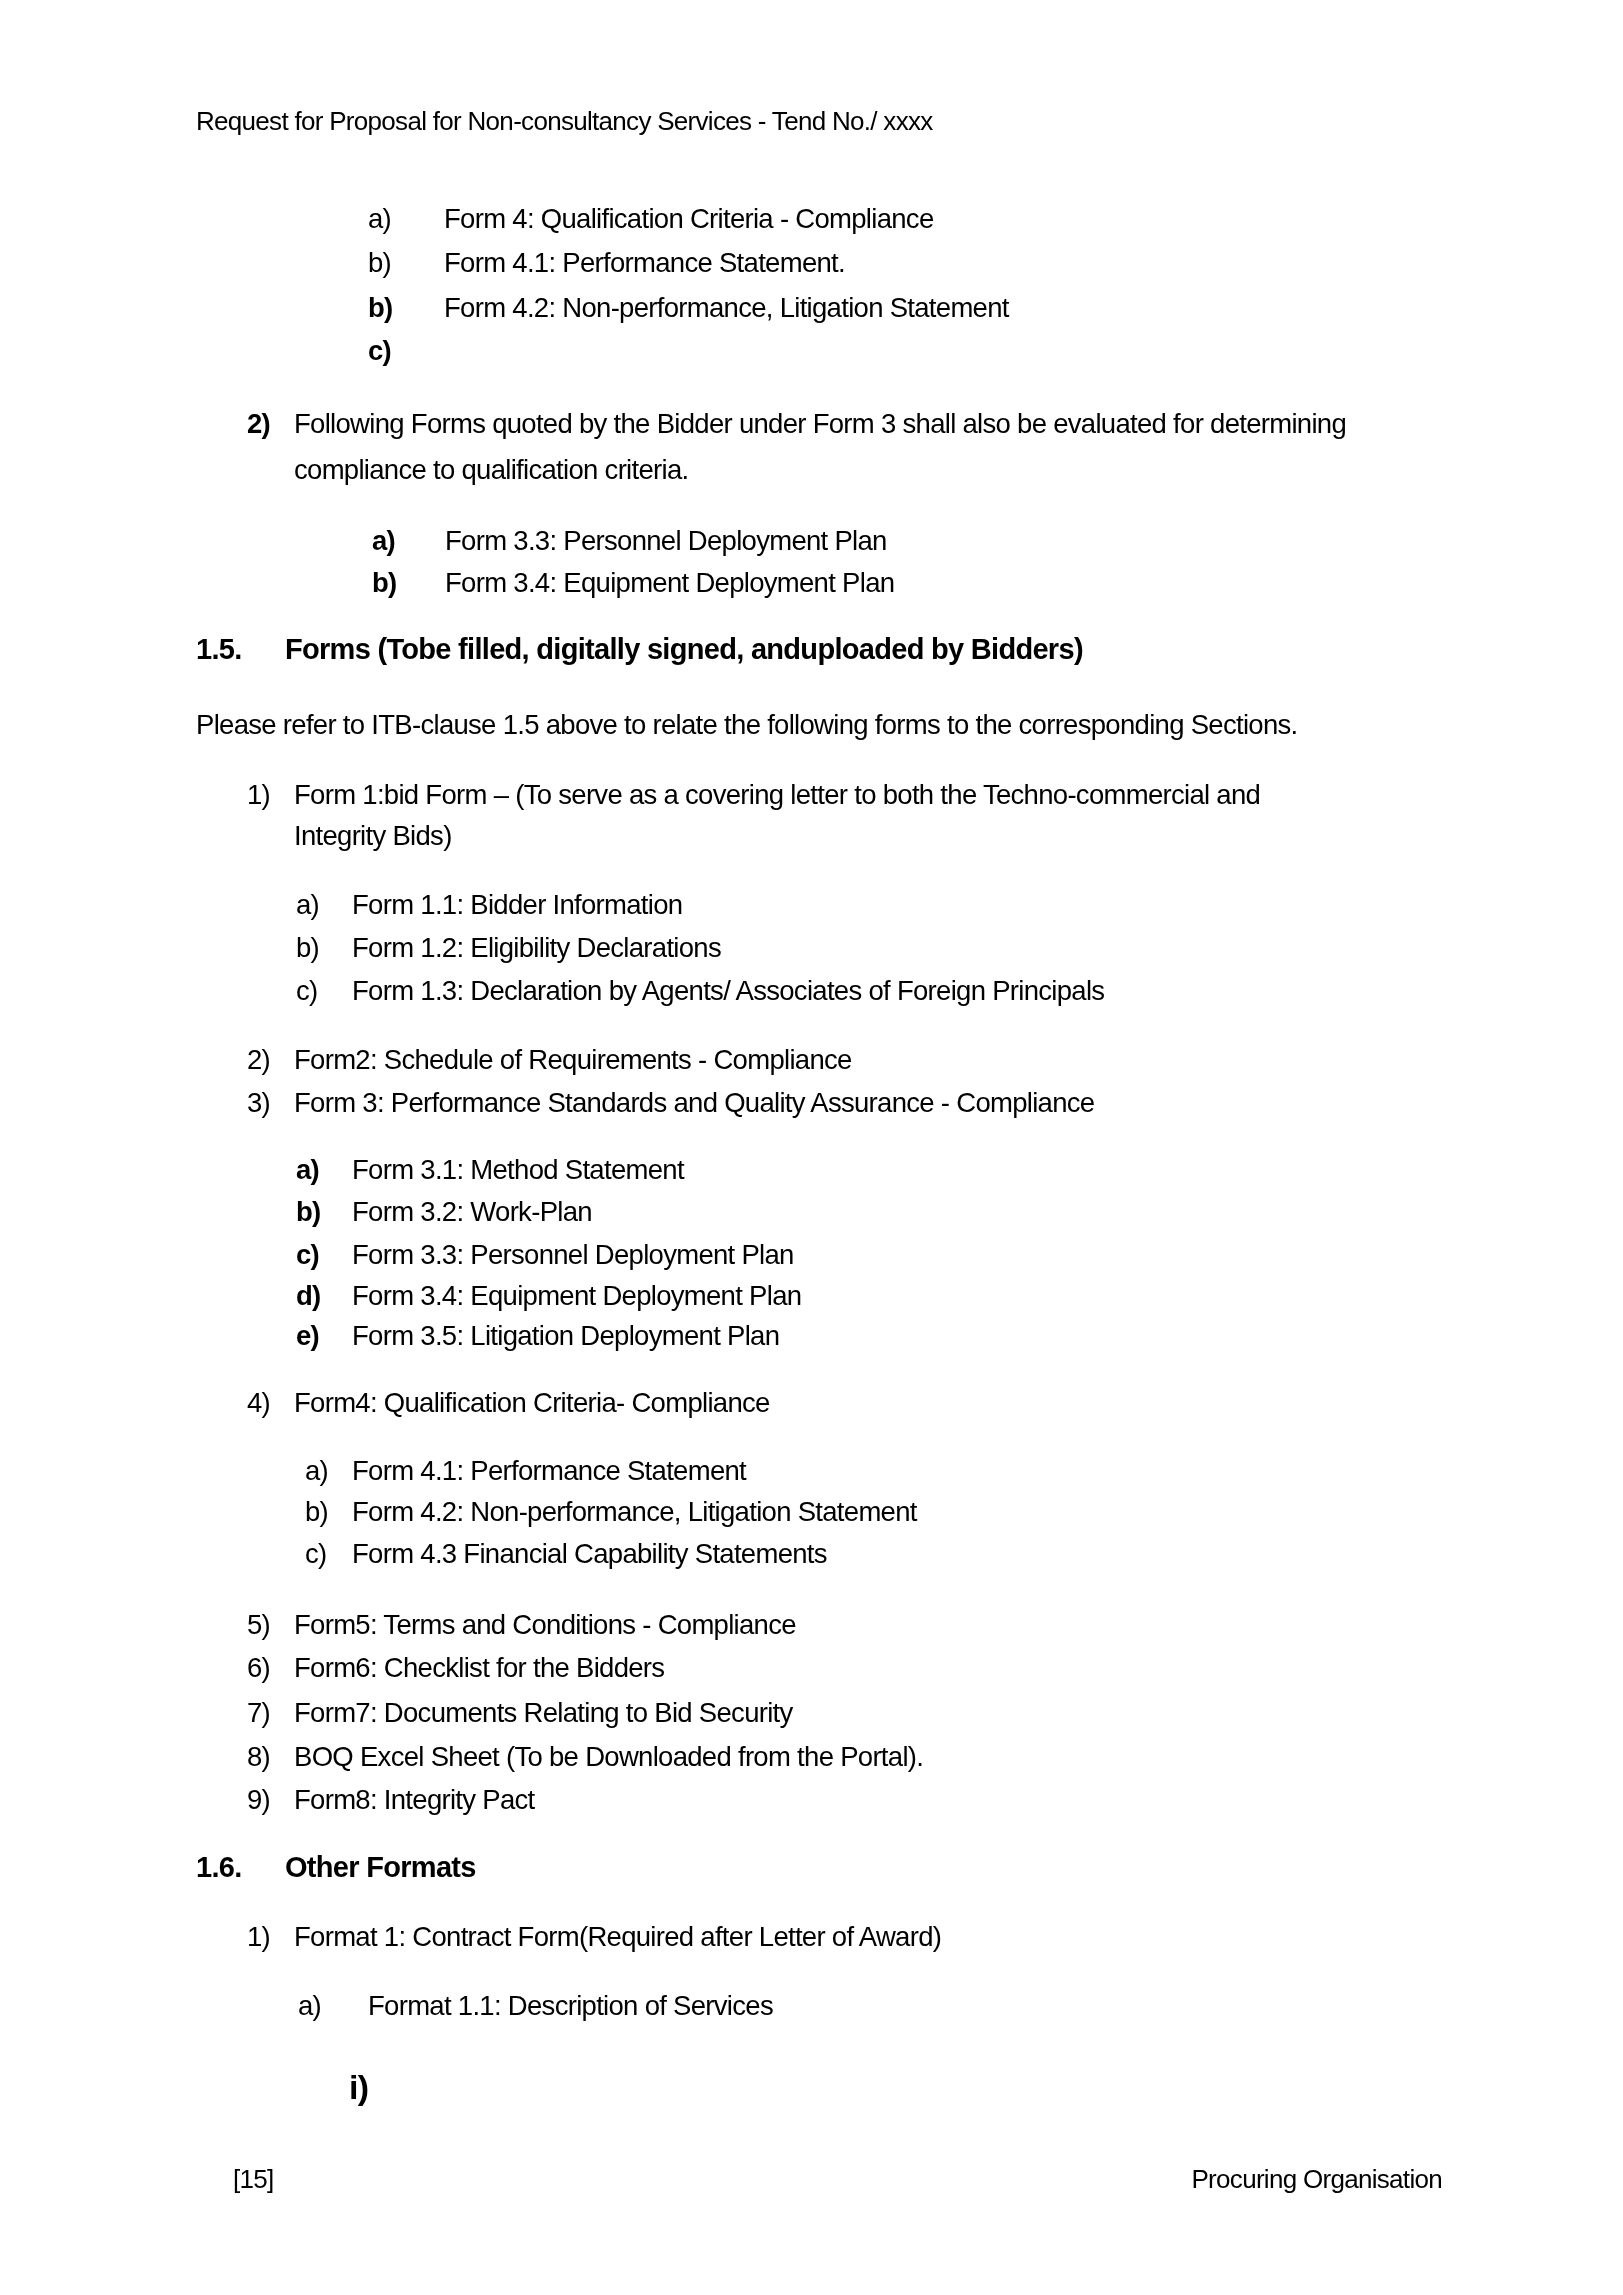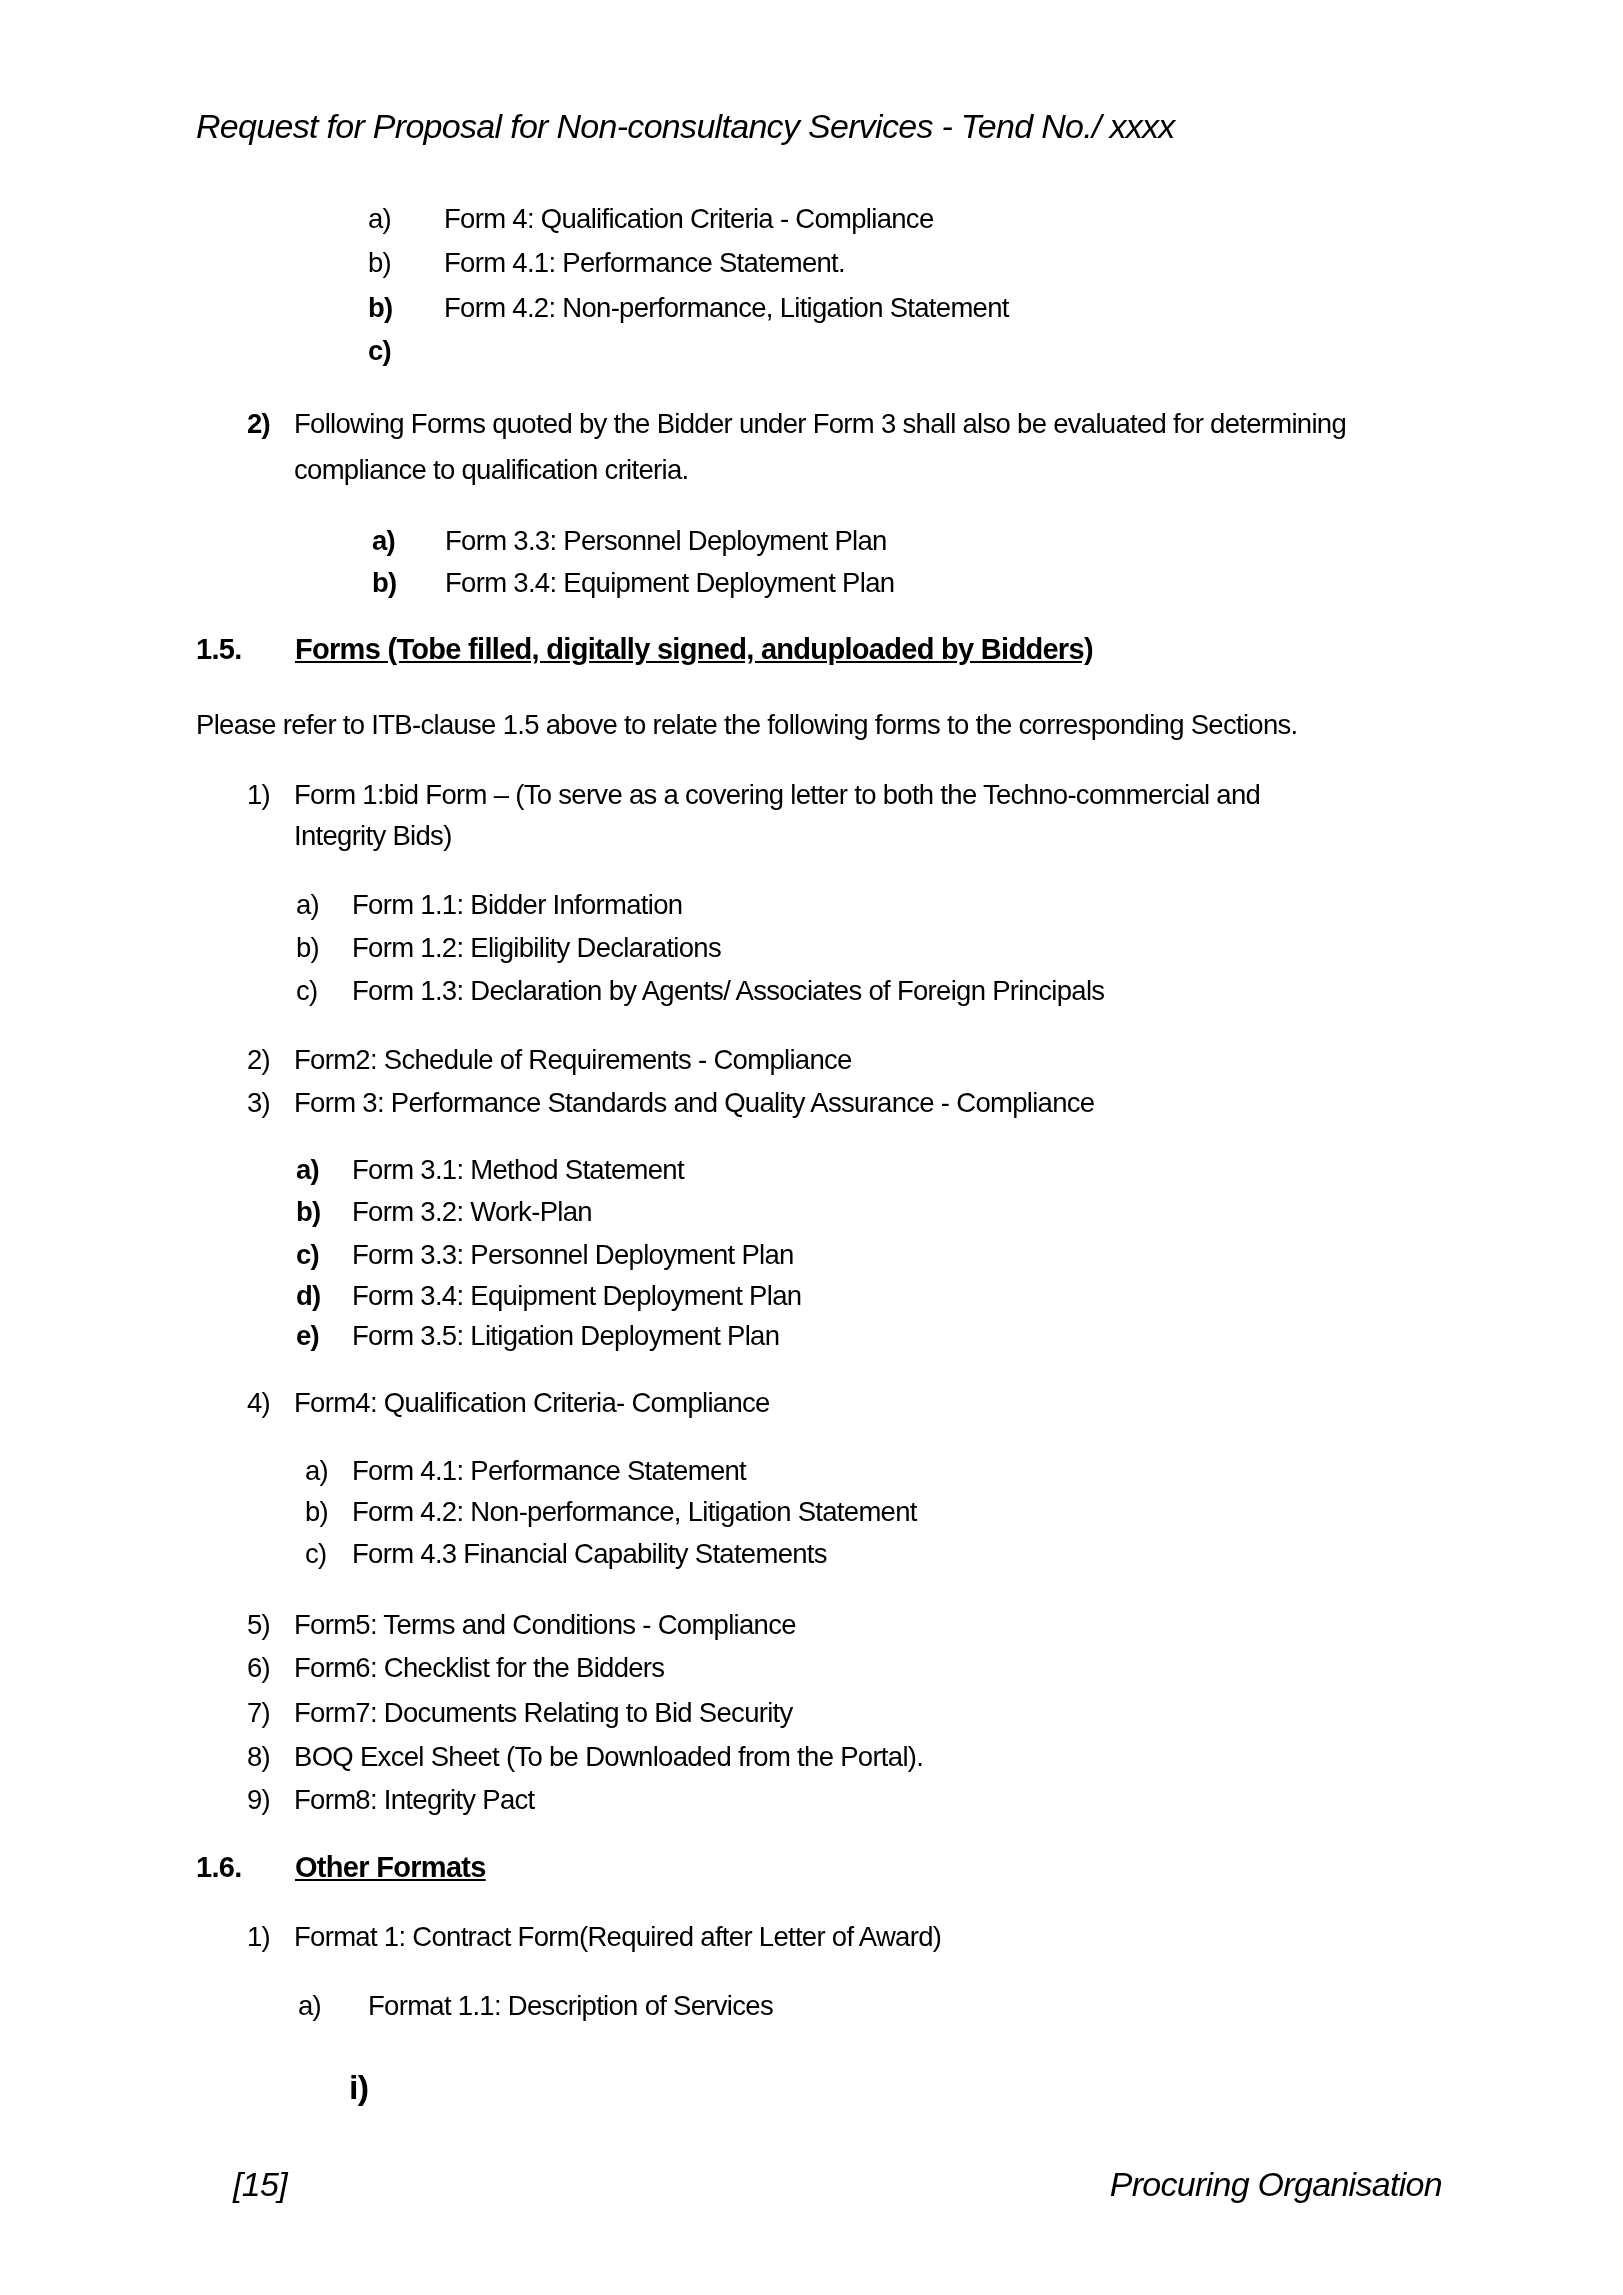--- a/index.html
+++ b/index.html
@@ -14,30 +14,30 @@
   }
   .t{
     position:absolute;
     white-space:nowrap;
     font-size:27.5px;
     line-height:1.15;
     letter-spacing:-0.7px;
     color:#000000;
   }
   .b{font-weight:bold;}
-  .small{font-size:34px;font-style:italic;}
+  .small{font-size:26px;}
   .heading{font-size:29px;font-weight:bold;}
   .big-i{font-size:34px;font-weight:bold;}
   
   .mL1{left:247px;}  .tL1{left:294px;}      
   .mL2{left:296px;}  .tL2{left:352px;}      
   .mL2b{left:305px;}                         
   .mL3{left:368px;}  .tL3{left:444px;}      
   .mSubC{left:372px;}.tSubC{left:445px;}    
-  .hNum{left:196px;} .hTit{left:295px;text-decoration:underline;}     
+  .hNum{left:196px;} .hTit{left:285px;}     
   .pLeft{left:196px;}                        
   .mFmtA{left:298px;}.tFmtA{left:368px;}    
   .mFmtI{left:349px;}.tFmtI{left:400px;}    
   .footer-right{right:181px;}
 </style>
 </head>
 <body>
 
 <div class="page">
 

